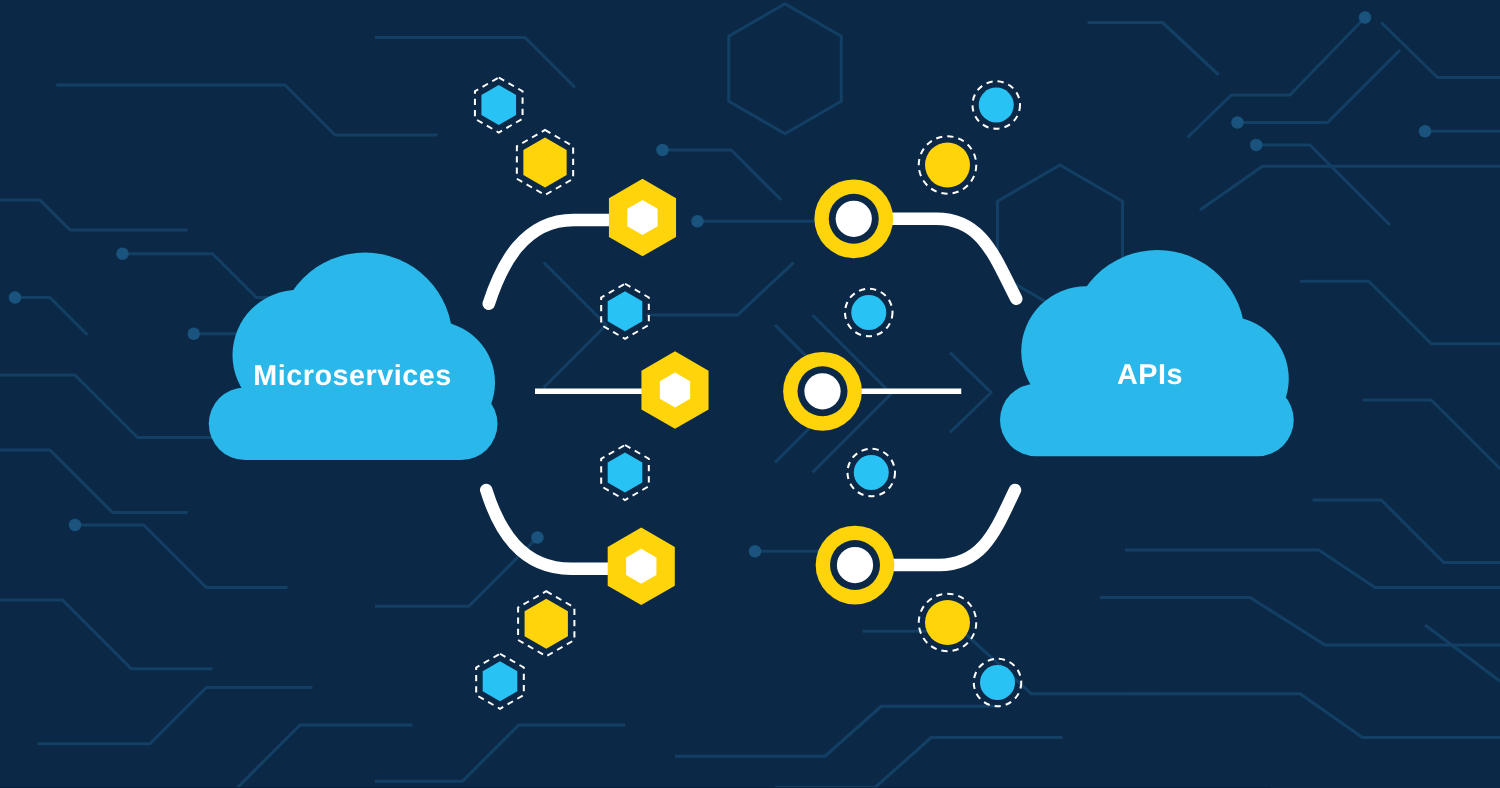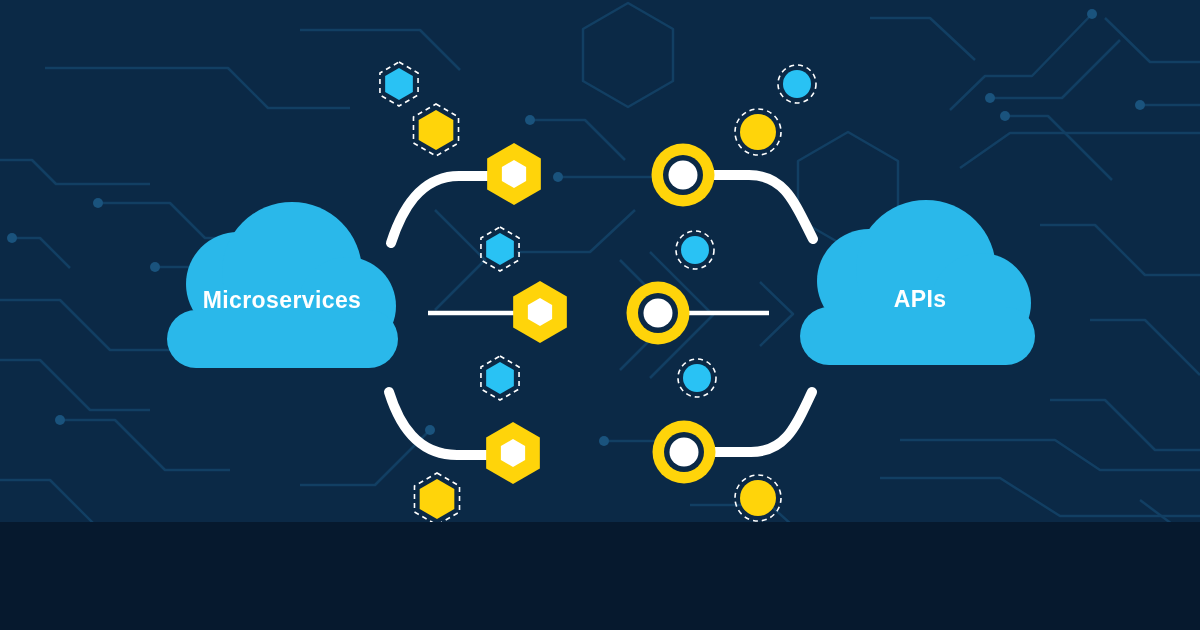--- a/index.html
+++ b/index.html
@@ -1,17 +1,17 @@
 <!DOCTYPE html>
 <html style="--background: #0b2946; --circuit-trace: #123f63; --circuit-dot: #1a537d; --cloud-blue: #2ab8ea; --accent-cyan: #29c2f4; --accent-yellow: #ffd40a; --line-white: #ffffff; --text-white: #ffffff;"><head>
 <meta charset="utf-8">
 <style>
   html,body{margin:0;padding:0}
   body{background:#06192e;font-family:"Liberation Sans",sans-serif}
-  .stage{position:relative;width:1200px;height:522px;overflow:hidden;background:var(--background,#0b2946)}
+  .stage{position:relative;width:1200px;height:630px;overflow:hidden;background:var(--background,#0b2946)}
   .stage svg{display:block}
   
   .traces polyline{fill:none;stroke:var(--circuit-trace,#123f63);stroke-width:2.5;stroke-linejoin:round}
   .traces .trace-hex{fill:none;stroke:var(--circuit-trace,#123f63);stroke-width:2.5;stroke-linejoin:round}
   .traces circle{fill:var(--circuit-dot,#1a537d)}
   
   .cloud circle,.cloud rect{fill:var(--cloud-blue,#2ab8ea)}
   .cloud-label{fill:var(--text-white,#ffffff);font-family:"Liberation Sans",sans-serif;font-weight:700;font-size:23px;letter-spacing:.4px}
 </style>
 </head>

